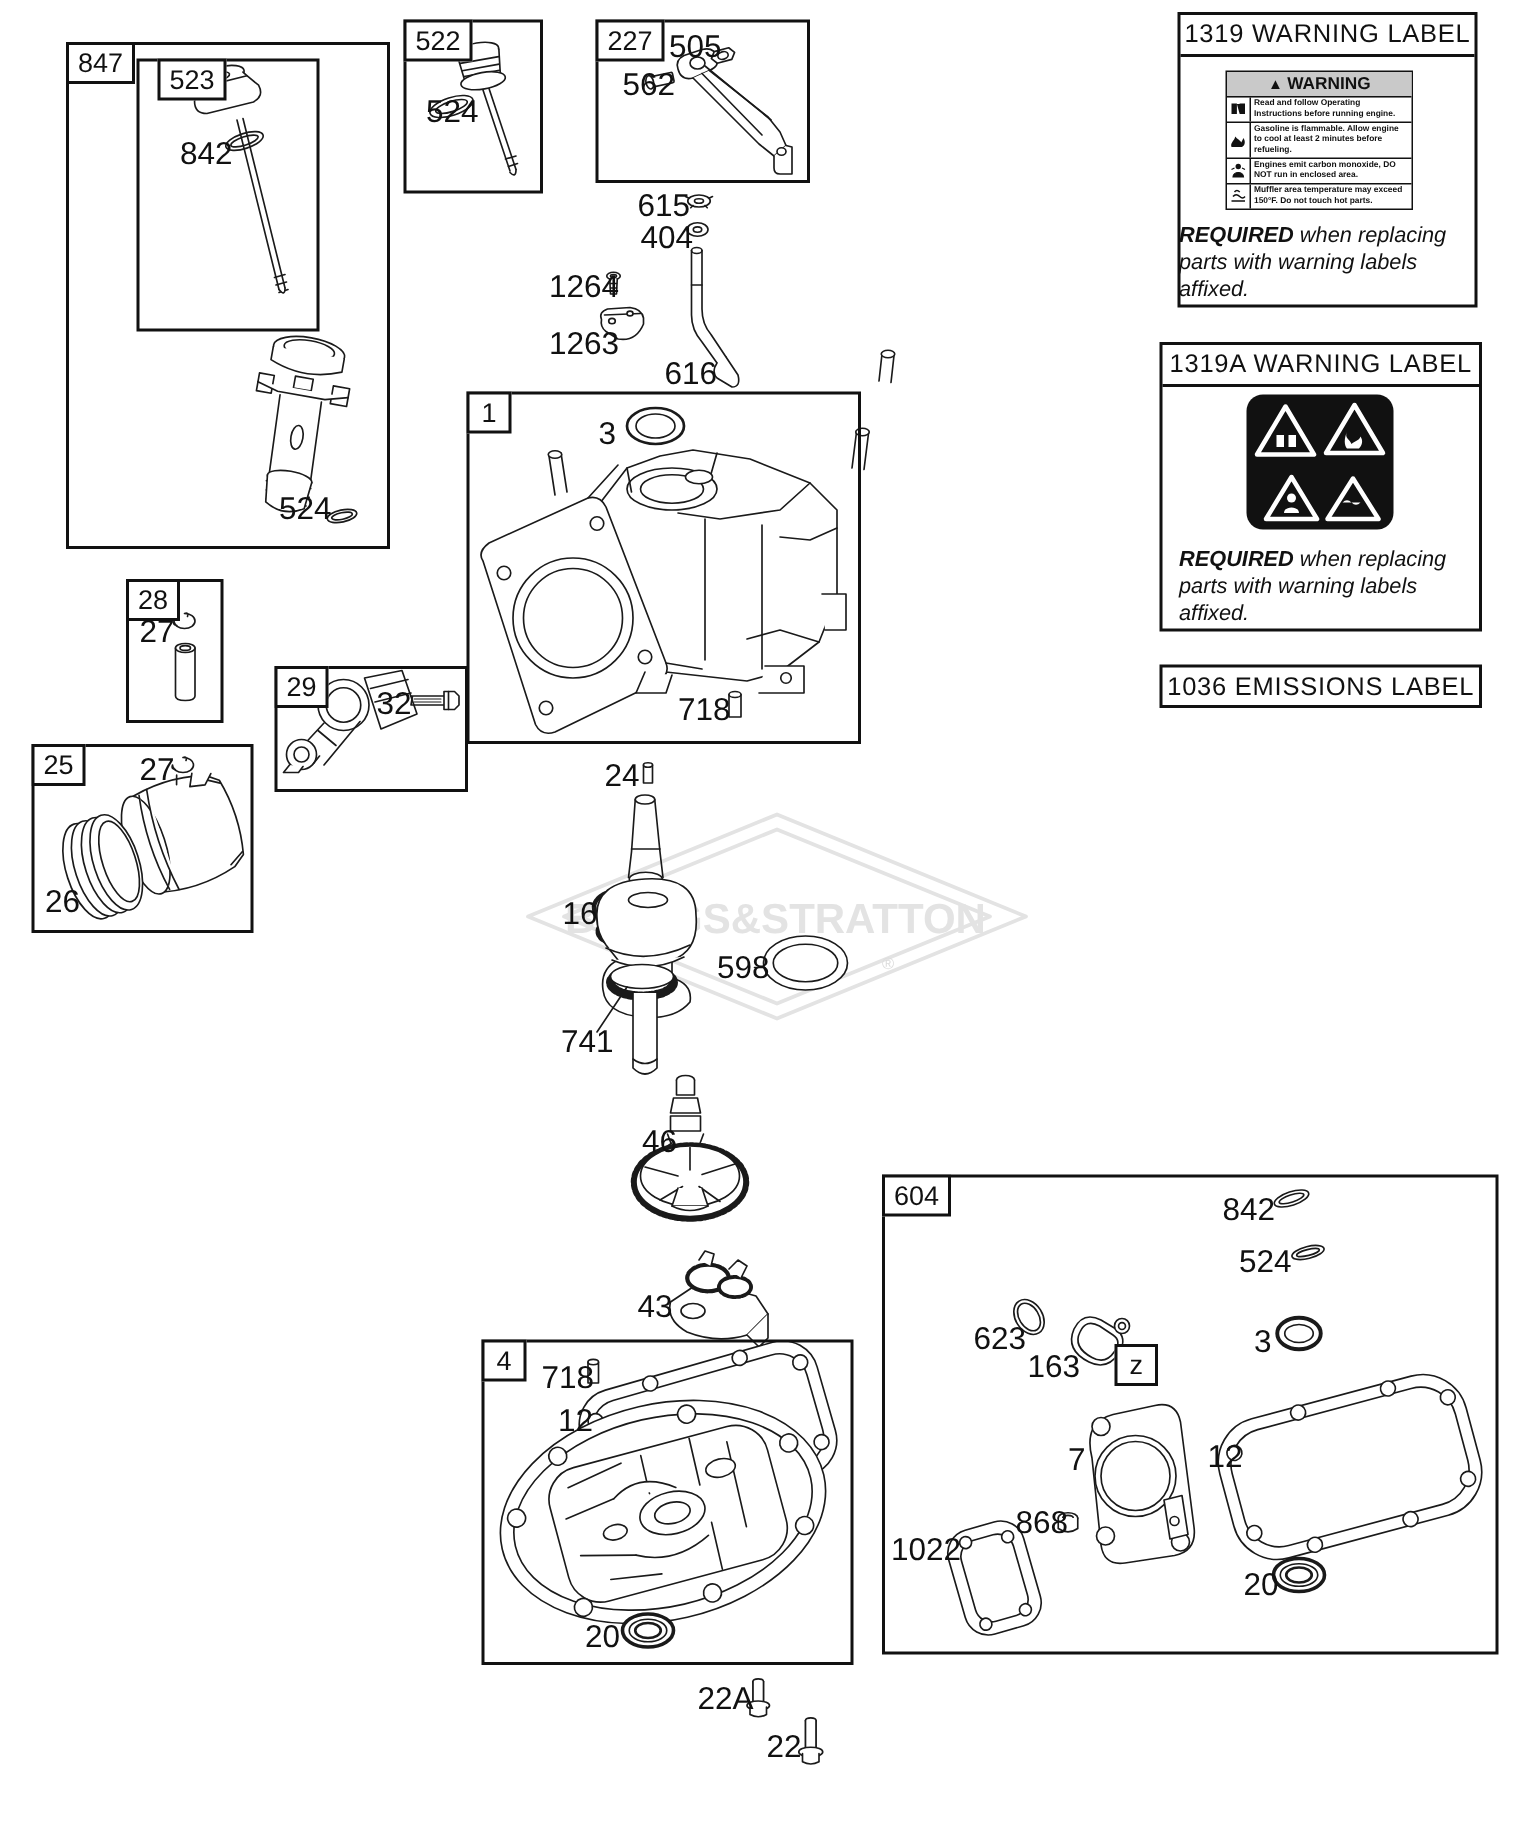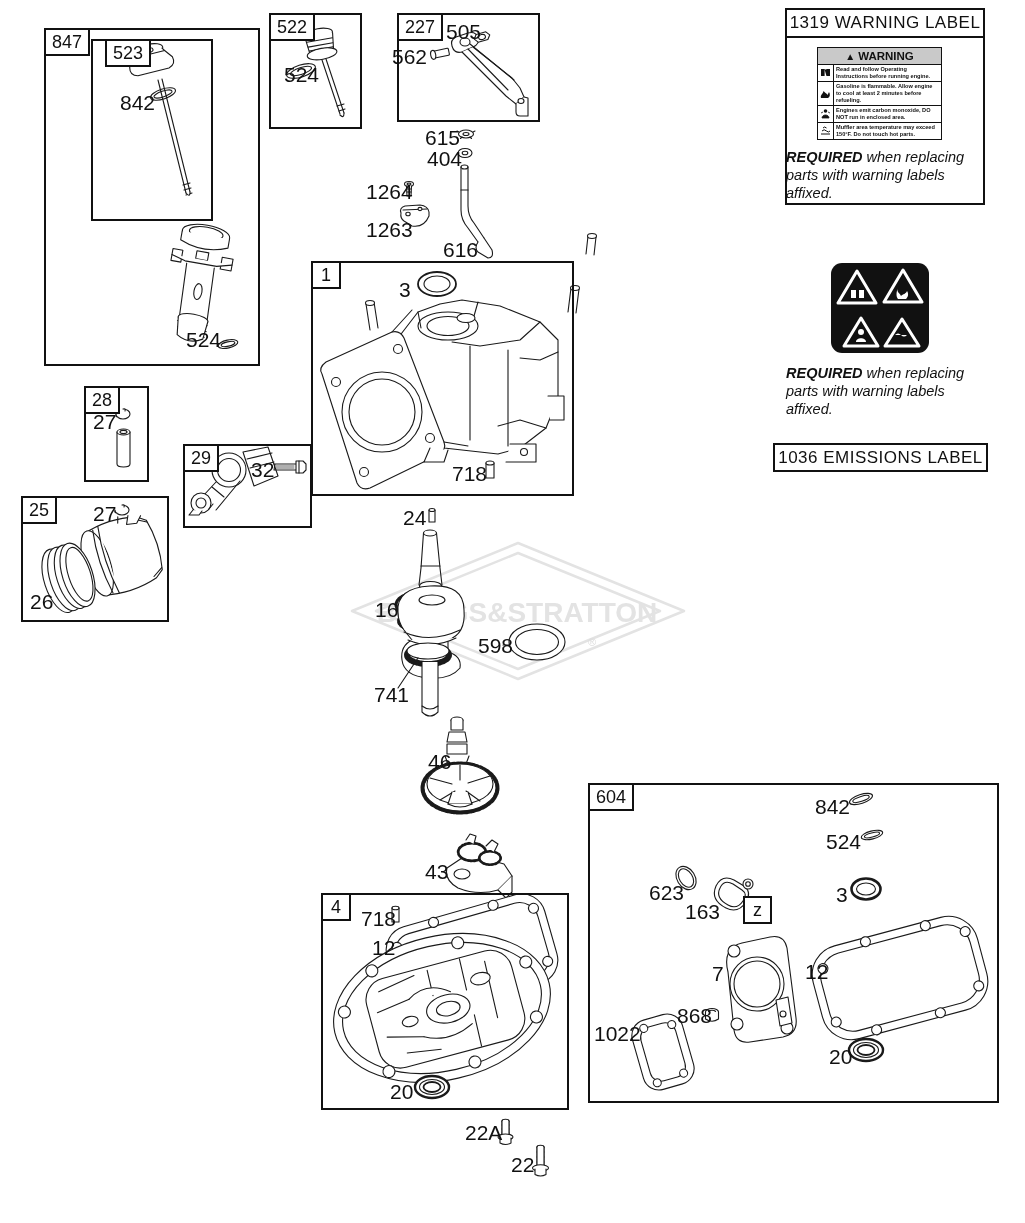--- a/index.html
+++ b/index.html
@@ -435,21 +435,21 @@
   <div class="corner" style="left:183px;top:444px;">29</div>
   <div class="corner" style="left:21px;top:496px;">25</div>
   <div class="corner" style="left:321px;top:893px;min-width:30px;">4</div>
   <div class="corner" style="left:588px;top:783px;">604</div>
   <div class="corner" style="left:743px;top:896px;min-width:29px;">z</div>
 
   <div class="num" style="left:120px;top:92px;">842</div>
   <div class="num" style="left:186px;top:329px;">524</div>
   <div class="num" style="left:284px;top:64px;">524</div>
   <div class="num" style="left:446px;top:21px;">505</div>
-  <div class="num" style="left:392px;top:46px;text-align:right;">562</div>
+  <div class="num" style="left:415px;top:46px;text-align:right;">562</div>
   <div class="num" style="left:425px;top:127px;">615</div>
   <div class="num" style="left:427px;top:148px;">404</div>
   <div class="num" style="left:366px;top:181px;">1264</div>
   <div class="num" style="left:366px;top:219px;">1263</div>
   <div class="num" style="left:443px;top:239px;">616</div>
   <div class="num" style="left:399px;top:279px;">3</div>
   <div class="num" style="left:452px;top:463px;">718</div>
   <div class="num" style="left:93px;top:411px;">27</div>
   <div class="num" style="left:251px;top:459px;">32</div>
   <div class="num" style="left:93px;top:503px;">27</div>
@@ -515,20 +515,23 @@
             <path d="M1,9 h9 M2,6 q2,-2.5 4.5,0 q2,2 3.5,0 M3,3 q1.5,-2 3.5,0" stroke="#111" stroke-width="1" fill="none"></path>
           </svg>
       </span>
       <span class="sticker-tx">Muffler area temperature may exceed 150°F. Do not touch hot parts.</span>
     </div>
   </div>
   <div class="required" style="left:786px;top:148px;">
     <b>REQUIRED</b><span> when replacing parts with warning labels affixed.</span>
   </div>
 
+  <div class="panel" style="left:773px;top:228px;width:215px;height:193px;">
+    <div class="panel-title">1319A WARNING LABEL</div>
+  </div>
   <svg style="position:absolute;left:830px;top:262px;" width="100" height="92" viewBox="0 0 100 92">
     <rect x="1" y="1" width="98" height="90" rx="11" fill="#111"></rect>
     <g stroke="#fff" stroke-width="3" stroke-linejoin="round" fill="#111">
       <path d="M27,9 L46,41 L8,41 Z"></path>
       <path d="M73,8 L92,40 L54,40 Z"></path>
       <path d="M31,56 L48,84 L14,84 Z"></path>
       <path d="M72,57 L89,84 L55,84 Z"></path>
     </g>
     <g fill="#fff">
       <path d="M21,28 h5 v8 h-5 z M29,28 h5 v8 h-5 z"></path>

